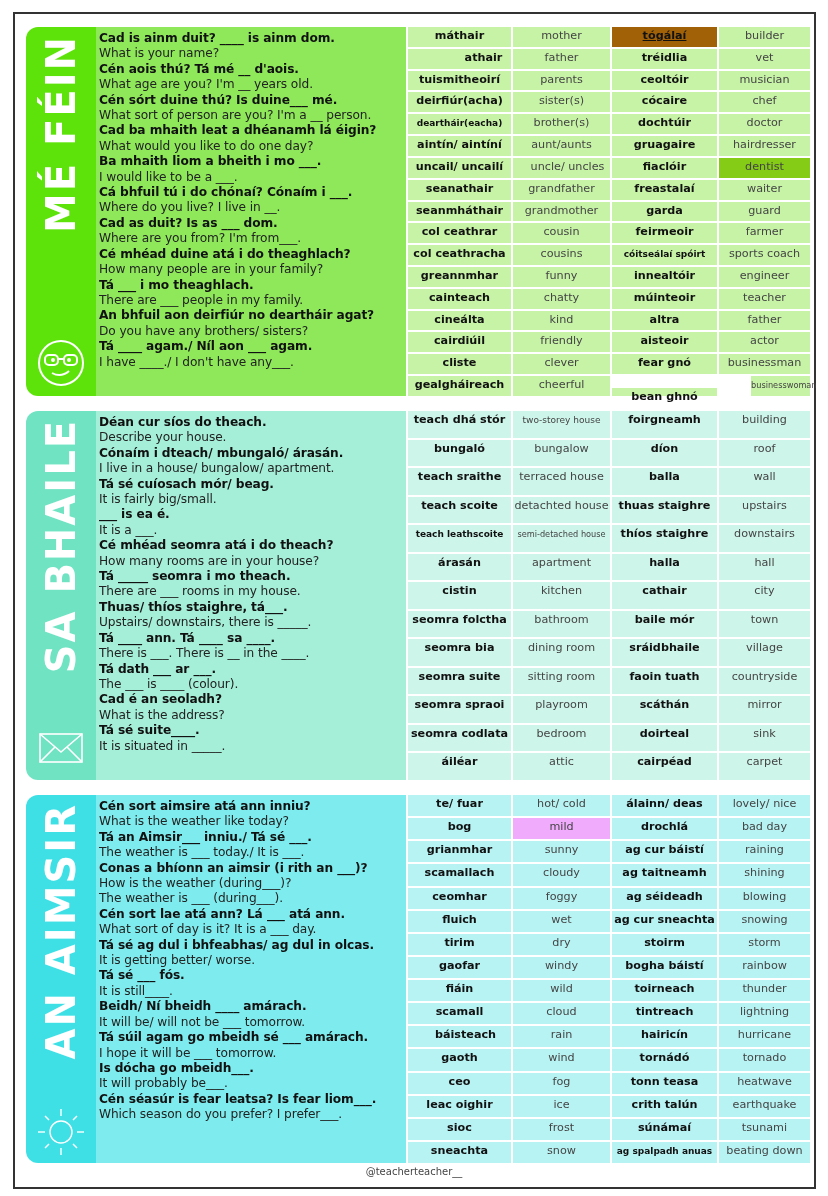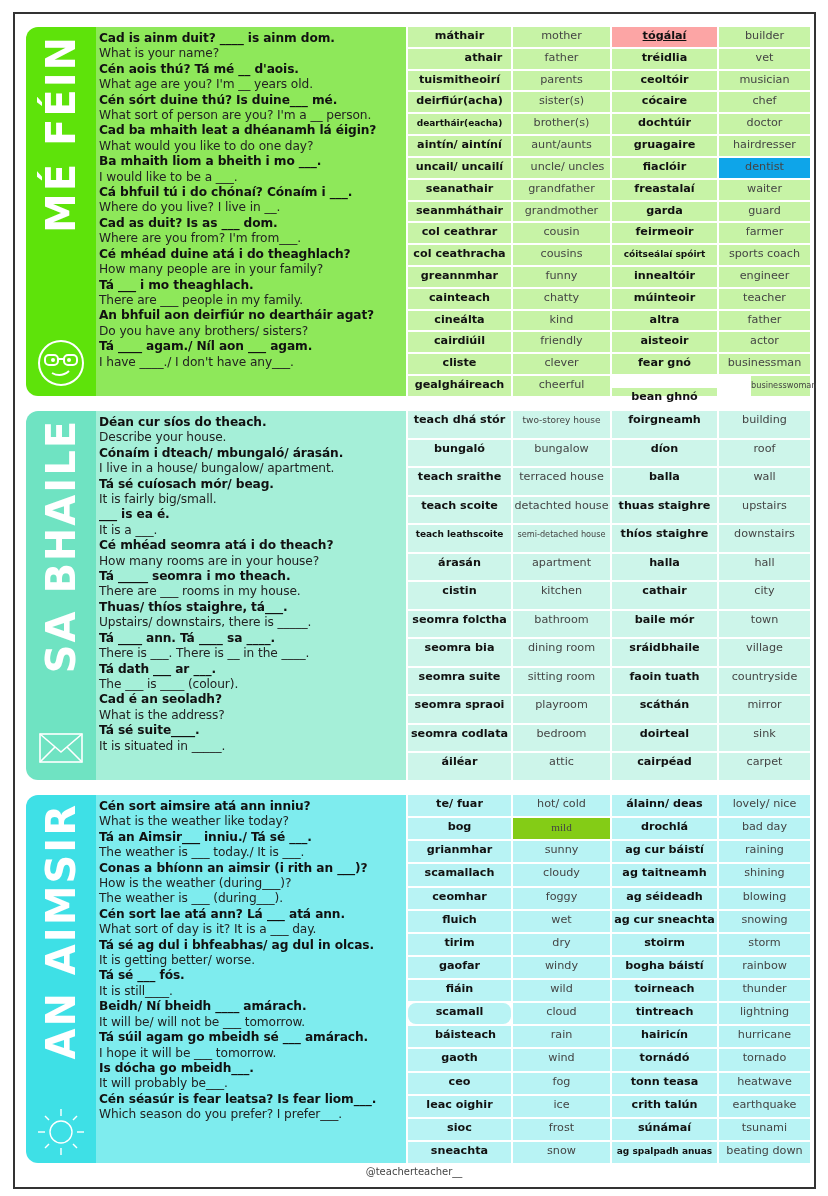--- a/index.html
+++ b/index.html
@@ -87,21 +87,21 @@
       <div class="phrase-ga">Tá ___ i mo theaghlach.</div>
       <div class="phrase-en">There are ___ people in my family.</div>
       <div class="phrase-ga">An bhfuil aon deirfiúr no deartháir agat?</div>
       <div class="phrase-en">Do you have any brothers/ sisters?</div>
       <div class="phrase-ga">Tá ____ agam./ Níl aon ___ agam.</div>
       <div class="phrase-en">I have ____./ I don't have any___.</div>
     </div>
   <div class="vocab" style="grid-auto-rows: 19.8235px;">
       <div class="cell ga" style="background: rgb(199, 243, 166);">máthair</div>
       <div class="cell en" style="background: rgb(199, 243, 166);">mother</div>
-      <div class="cell ga" style="background: #fca5a5; text-decoration: underline;">tógálaí</div>
+      <div class="cell ga" style="background: #a16207; text-decoration: underline;">tógálaí</div>
       <div class="cell en" style="background: rgb(199, 243, 166);">builder</div>
       <div class="cell ga" style="background: rgb(199, 243, 166); padding-left: 48px;">athair</div>
       <div class="cell en" style="background: rgb(199, 243, 166);">father</div>
       <div class="cell ga" style="background: rgb(199, 243, 166);">tréidlia</div>
       <div class="cell en" style="background: rgb(199, 243, 166);">vet</div>
       <div class="cell ga" style="background: rgb(199, 243, 166);">tuismitheoirí</div>
       <div class="cell en" style="background: rgb(199, 243, 166);">parents</div>
       <div class="cell ga" style="background: rgb(199, 243, 166);">ceoltóir</div>
       <div class="cell en" style="background: rgb(199, 243, 166);">musician</div>
       <div class="cell ga" style="background: rgb(199, 243, 166);">deirfiúr(acha)</div>
@@ -112,21 +112,21 @@
       <div class="cell en" style="background: rgb(199, 243, 166);">brother(s)</div>
       <div class="cell ga" style="background: rgb(199, 243, 166);">dochtúir</div>
       <div class="cell en" style="background: rgb(199, 243, 166);">doctor</div>
       <div class="cell ga" style="background: rgb(199, 243, 166);">aintín/ aintíní</div>
       <div class="cell en" style="background: rgb(199, 243, 166);">aunt/aunts</div>
       <div class="cell ga" style="background: rgb(199, 243, 166);">gruagaire</div>
       <div class="cell en" style="background: rgb(199, 243, 166);">hairdresser</div>
       <div class="cell ga" style="background: rgb(199, 243, 166);">uncail/ uncailí</div>
       <div class="cell en" style="background: rgb(199, 243, 166); padding-left: 12px;">uncle/ uncles</div>
       <div class="cell ga" style="background: rgb(199, 243, 166);">fiaclóir</div>
-      <div class="cell en" style="background: #0ea5e9;">dentist</div>
+      <div class="cell en" style="background: #84cc16;">dentist</div>
       <div class="cell ga" style="background: rgb(199, 243, 166);">seanathair</div>
       <div class="cell en" style="background: rgb(199, 243, 166);">grandfather</div>
       <div class="cell ga" style="background: rgb(199, 243, 166);">freastalaí</div>
       <div class="cell en" style="background: rgb(199, 243, 166);">waiter</div>
       <div class="cell ga" style="background: rgb(199, 243, 166);">seanmháthair</div>
       <div class="cell en" style="background: rgb(199, 243, 166);">grandmother</div>
       <div class="cell ga" style="background: rgb(199, 243, 166);">garda</div>
       <div class="cell en" style="background: rgb(199, 243, 166);">guard</div>
       <div class="cell ga" style="background: rgb(199, 243, 166);">col ceathrar</div>
       <div class="cell en" style="background: rgb(199, 243, 166);">cousin</div>
@@ -295,21 +295,21 @@
       <div class="phrase-en">It will probably be___.</div>
       <div class="phrase-ga">Cén séasúr is fear leatsa? Is fear liom___.</div>
       <div class="phrase-en">Which season do you prefer? I prefer___.</div>
     </div>
   <div class="vocab" style="grid-auto-rows: 21.125px;">
       <div class="cell ga" style="background: rgb(184, 243, 244);">te/ fuar</div>
       <div class="cell en" style="background: rgb(184, 243, 244);">hot/ cold</div>
       <div class="cell ga" style="background: rgb(184, 243, 244);">álainn/ deas</div>
       <div class="cell en" style="background: rgb(184, 243, 244);">lovely/ nice</div>
       <div class="cell ga" style="background: rgb(184, 243, 244);">bog</div>
-      <div class="cell en" style="background: #84cc16; font-family: Liberation Serif, serif;">mild</div>
+      <div class="cell en" style="background: #f0abfc;">mild</div>
       <div class="cell ga" style="background: rgb(184, 243, 244);">drochlá</div>
       <div class="cell en" style="background: rgb(184, 243, 244);">bad day</div>
       <div class="cell ga" style="background: rgb(184, 243, 244);">grianmhar</div>
       <div class="cell en" style="background: rgb(184, 243, 244);">sunny</div>
       <div class="cell ga" style="background: rgb(184, 243, 244);">ag cur báistí</div>
       <div class="cell en" style="background: rgb(184, 243, 244);">raining</div>
       <div class="cell ga" style="background: rgb(184, 243, 244);">scamallach</div>
       <div class="cell en" style="background: rgb(184, 243, 244);">cloudy</div>
       <div class="cell ga" style="background: rgb(184, 243, 244);">ag taitneamh</div>
       <div class="cell en" style="background: rgb(184, 243, 244);">shining</div>
@@ -326,21 +326,21 @@
       <div class="cell ga" style="background: rgb(184, 243, 244);">stoirm</div>
       <div class="cell en" style="background: rgb(184, 243, 244);">storm</div>
       <div class="cell ga" style="background: rgb(184, 243, 244);">gaofar</div>
       <div class="cell en" style="background: rgb(184, 243, 244);">windy</div>
       <div class="cell ga" style="background: rgb(184, 243, 244);">bogha báistí</div>
       <div class="cell en" style="background: rgb(184, 243, 244);">rainbow</div>
       <div class="cell ga" style="background: rgb(184, 243, 244);">fiáin</div>
       <div class="cell en" style="background: rgb(184, 243, 244);">wild</div>
       <div class="cell ga" style="background: rgb(184, 243, 244);">toirneach</div>
       <div class="cell en" style="background: rgb(184, 243, 244);">thunder</div>
-      <div class="cell ga" style="background: rgb(184, 243, 244); border-radius: 8px;">scamall</div>
+      <div class="cell ga" style="background: rgb(184, 243, 244);">scamall</div>
       <div class="cell en" style="background: rgb(184, 243, 244);">cloud</div>
       <div class="cell ga" style="background: rgb(184, 243, 244);">tintreach</div>
       <div class="cell en" style="background: rgb(184, 243, 244);">lightning</div>
       <div class="cell ga" style="background: rgb(184, 243, 244); padding-left: 12px;">báisteach</div>
       <div class="cell en" style="background: rgb(184, 243, 244);">rain</div>
       <div class="cell ga" style="background: rgb(184, 243, 244);">hairicín</div>
       <div class="cell en" style="background: rgb(184, 243, 244);">hurricane</div>
       <div class="cell ga" style="background: rgb(184, 243, 244);">gaoth</div>
       <div class="cell en" style="background: rgb(184, 243, 244);">wind</div>
       <div class="cell ga" style="background: rgb(184, 243, 244);">tornádó</div>

